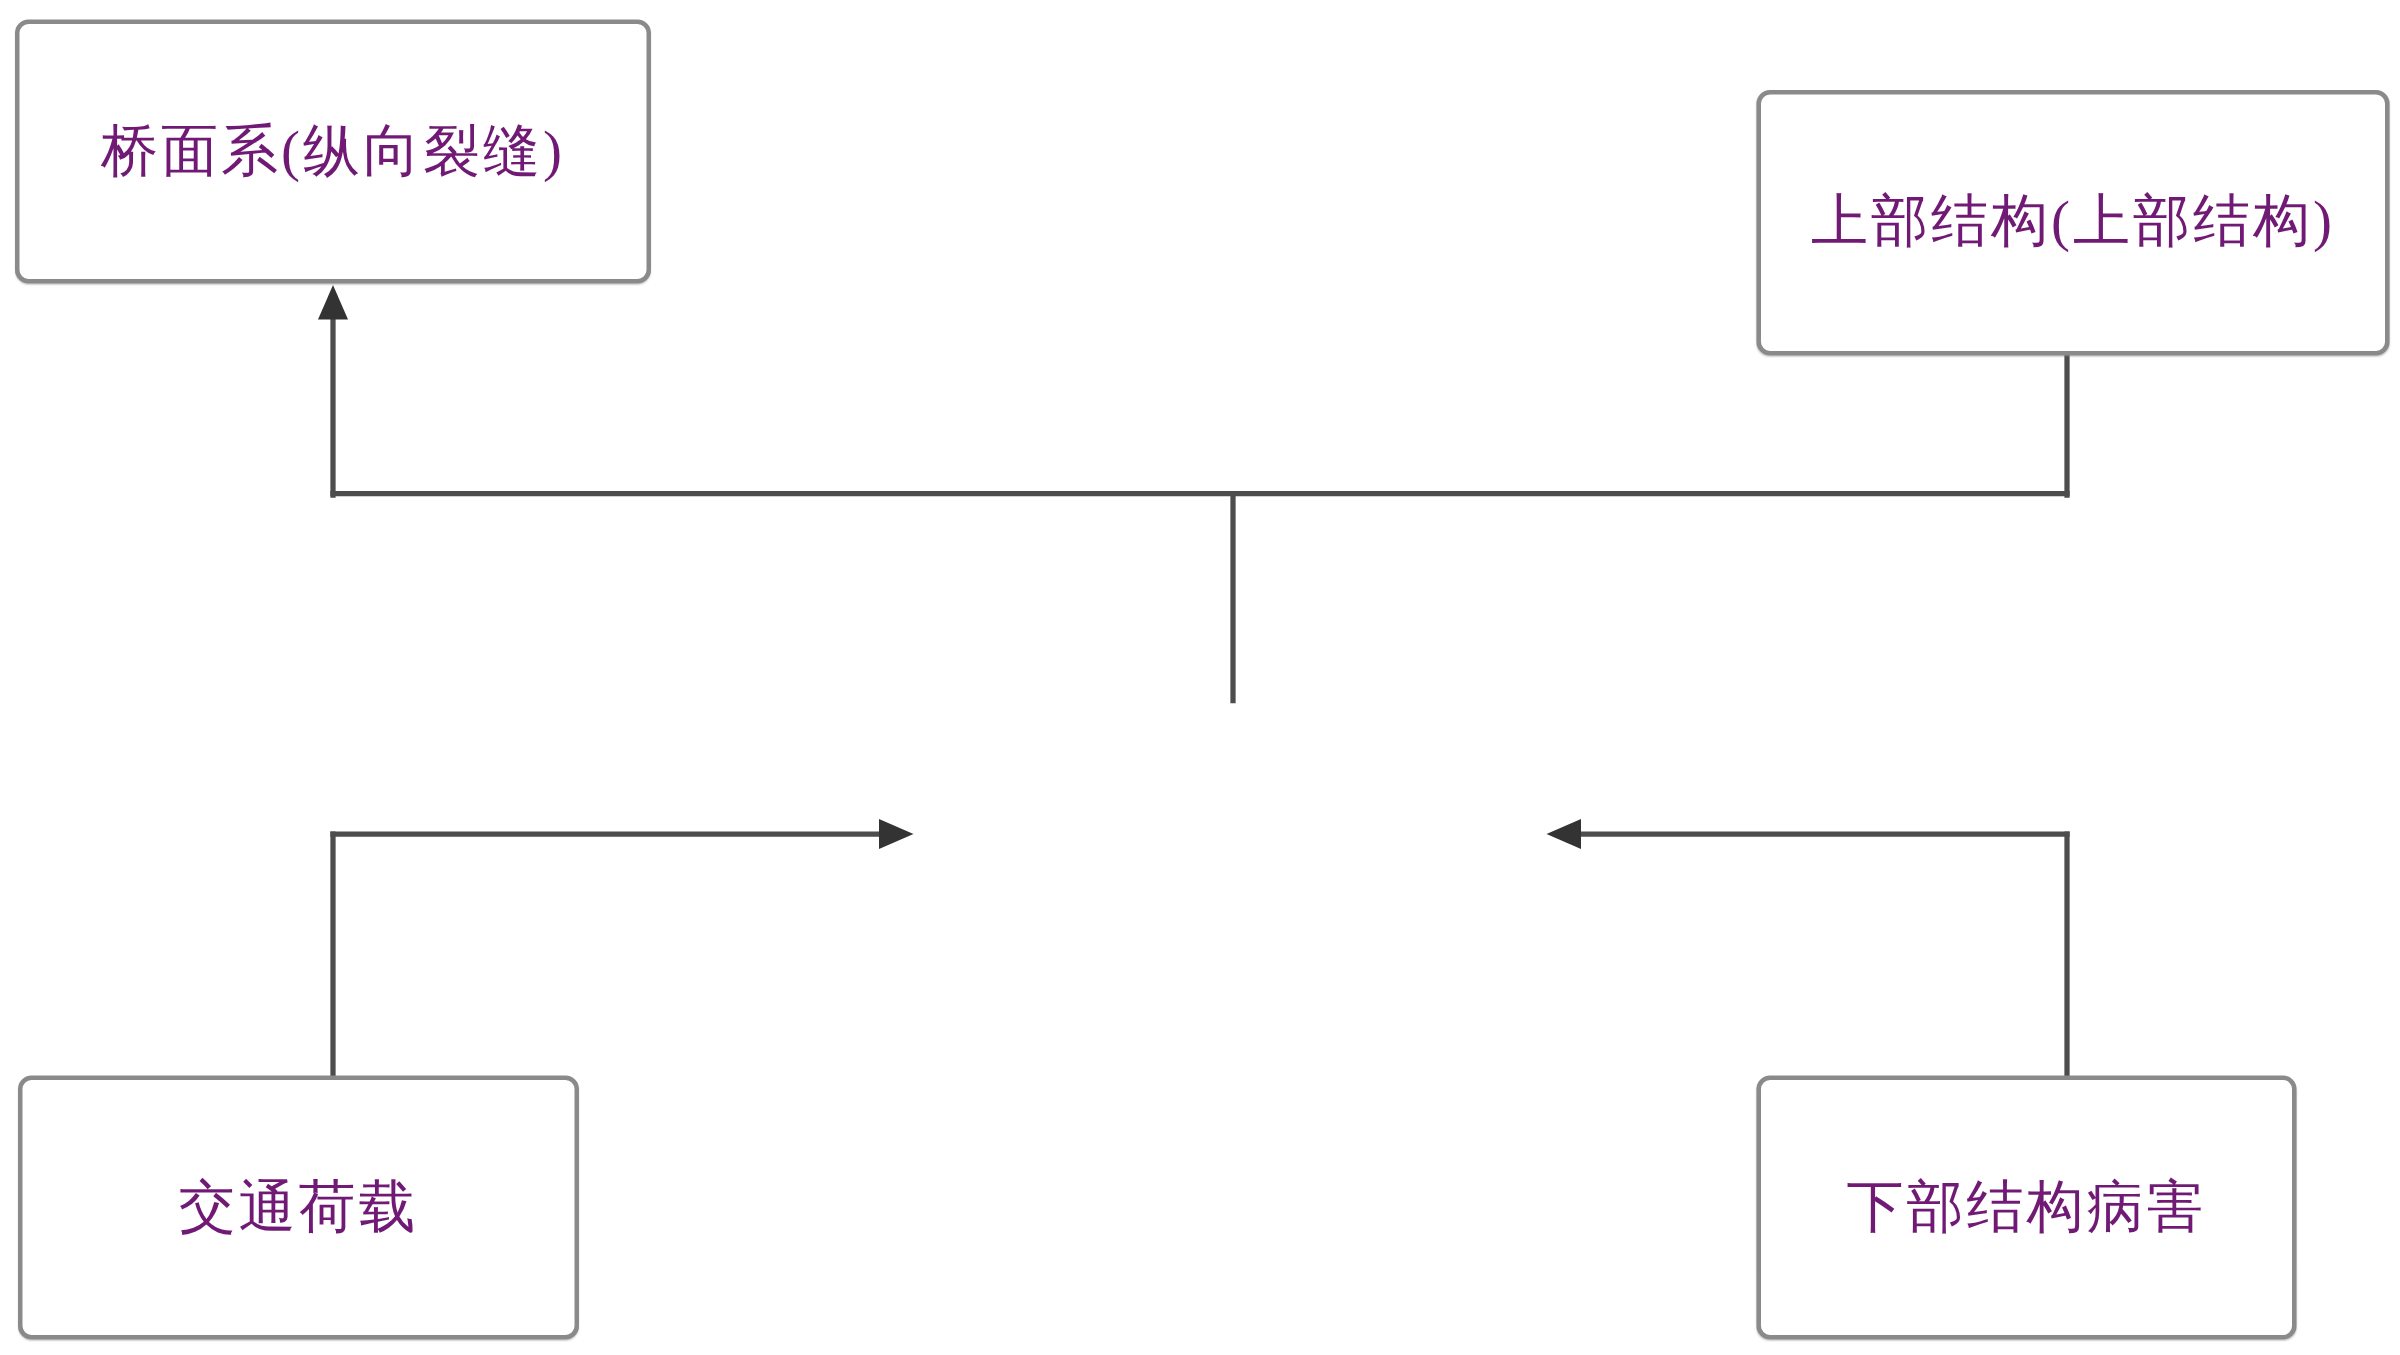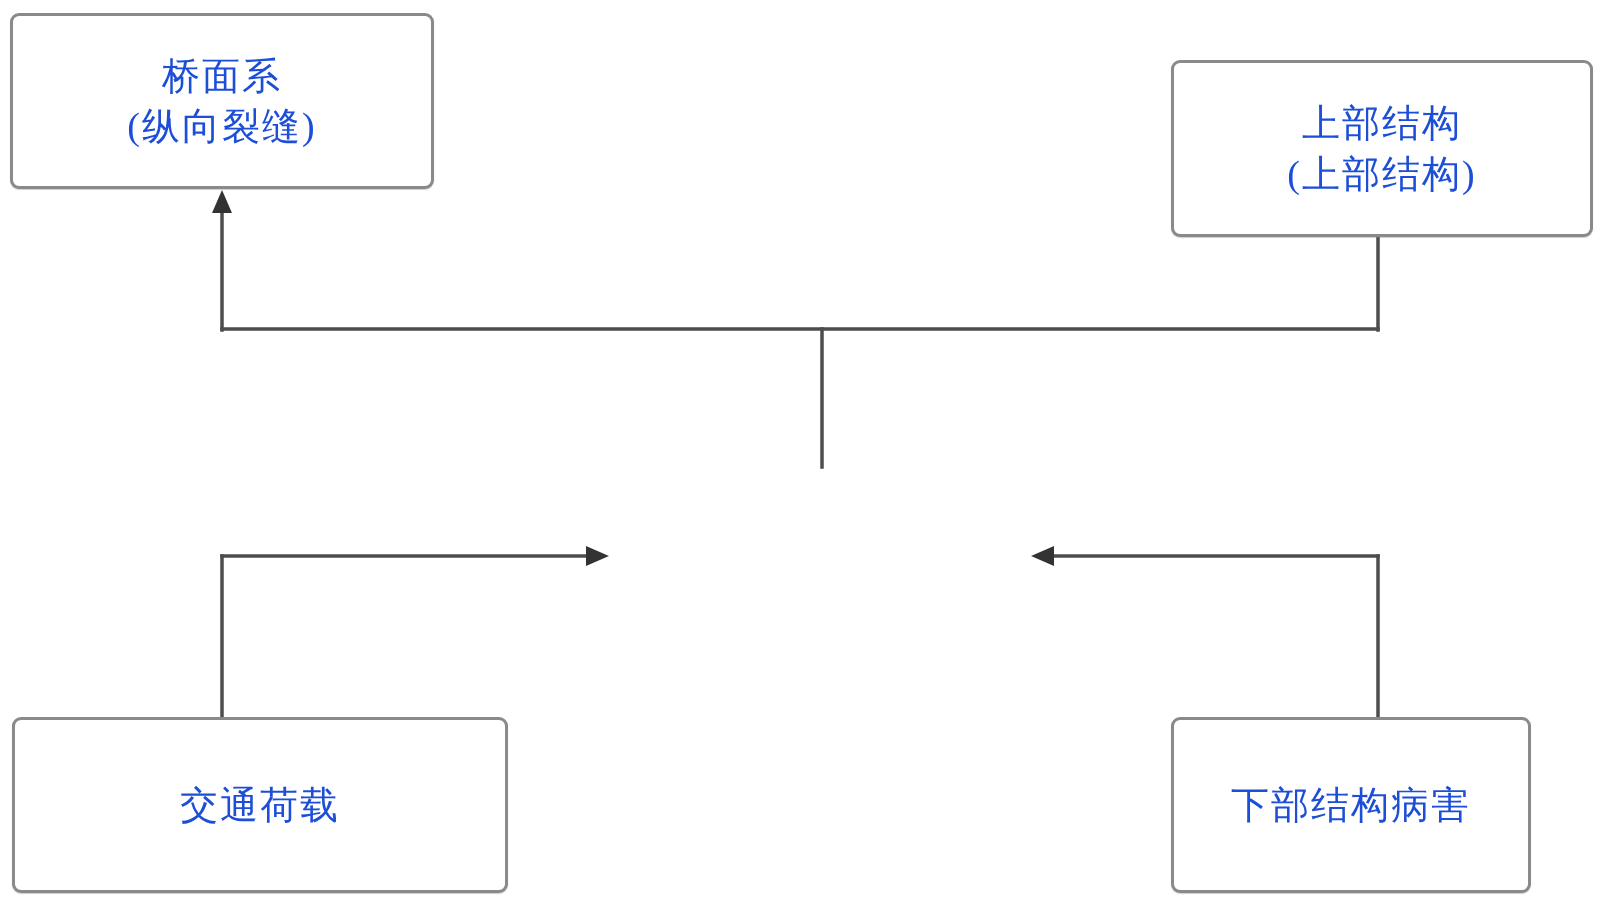--- a/index.html
+++ b/index.html
@@ -29,31 +29,31 @@
     border-radius: 9px;
     background: #ffffff;
     display: flex;
     align-items: center;
     justify-content: center;
     text-align: center;
     box-shadow: 0 1px 1px rgba(120,120,120,0.35);
   }
   .node-label {
     display: flex;
-    flex-direction: column;
-    color: #1d4ed8;
+    flex-direction: row;
+    color: #701a75;
     font-size: 38px;
     line-height: 1.32;
     letter-spacing: 2px;
   }
   
   .node-bridge-deck    { left: 10px;   top: 13px;  width: 424px; height: 176px; }
   .node-superstructure { left: 1171px; top: 12px;  width: 422px; height: 177px; margin-top: 48px; }
   .node-hinge-joint    { left: 610px;  top: 468px; width: 422px; height: 172px; }
-  .node-traffic-load   { left: 12px;   top: 717px; width: 496px; height: 176px; }
+  .node-traffic-load   { left: 12px;   top: 717px; width: 374px; height: 176px; }
   .node-substructure   { left: 1171px; top: 717px; width: 360px; height: 176px; }
 </style>
 </head>
 <body>
 
 <div class="canvas">
 
   <svg class="connectors" viewBox="0 0 1600 903" aria-hidden="true">
     <g stroke="#4d4d4d" stroke-width="3.5" fill="none" stroke-linecap="square">
       <path d="M822 467 L822 329"></path>

